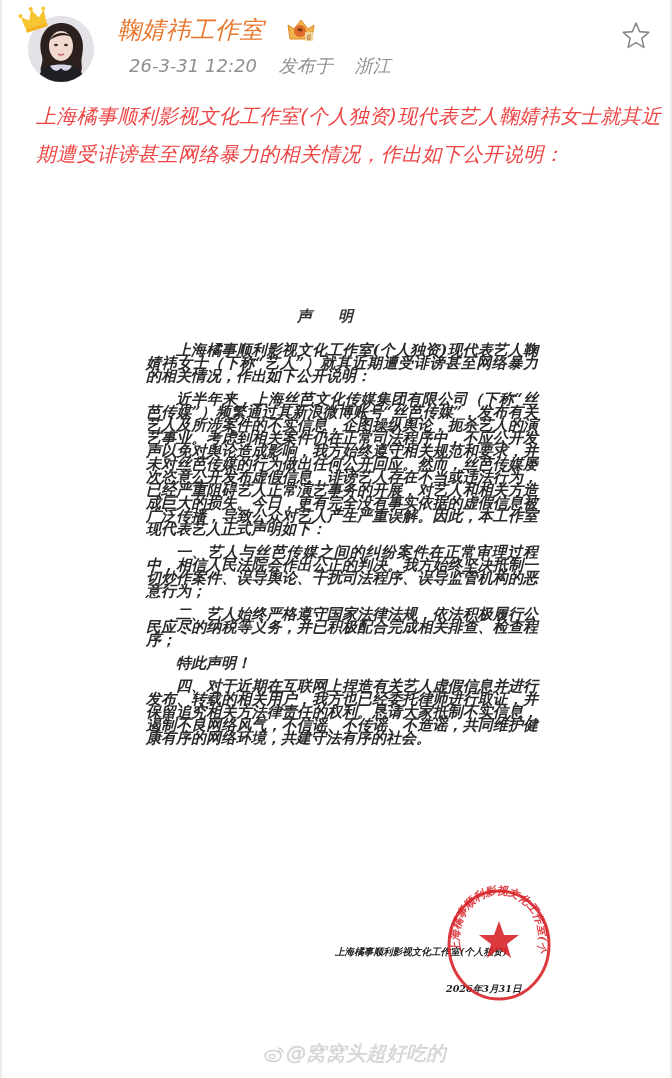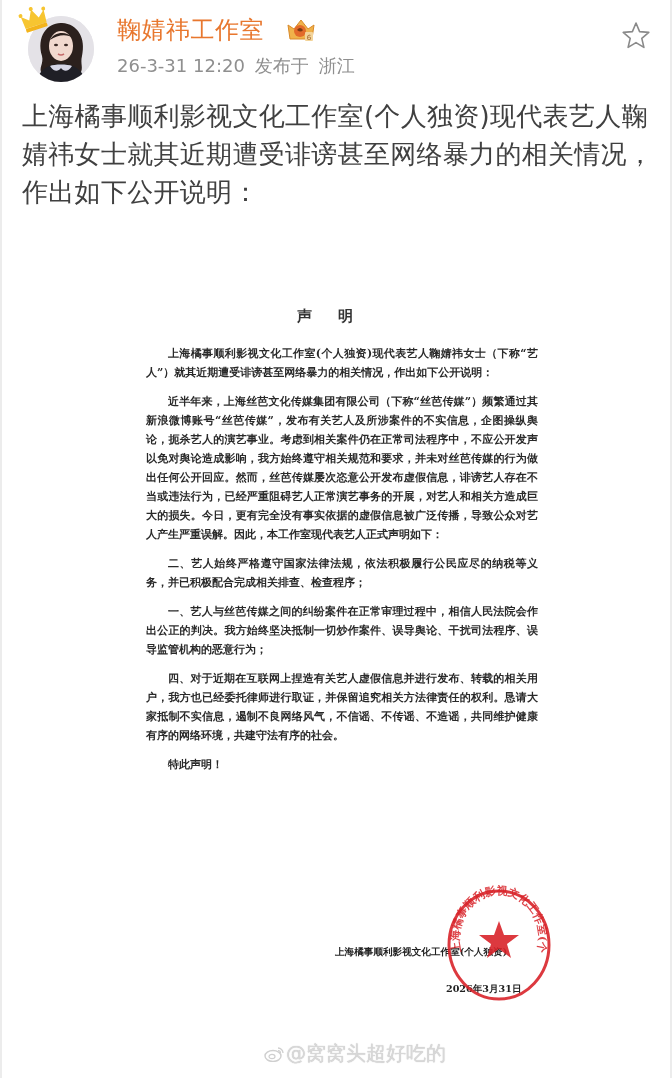--- a/index.html
+++ b/index.html
@@ -1,38 +1,38 @@
 <!DOCTYPE html>
 <html><head>
   <meta charset="utf-8">
   <style>
     * { box-sizing: border-box; margin: 0; padding: 0; }
     html, body { width: 672px; height: 1078px; overflow: hidden; background: #ffffff; }
     body { font-family: "DejaVu Sans", "Liberation Sans", sans-serif; position: relative; }
-    .frame { position: absolute; left: 0; top: 0; width: 672px; height: 1078px; border-left: 2px solid #ececec; border-right: 2px solid #ececec; background: #fff; }
+    .frame { position: absolute; left: 0; top: 0; width: 672px; height: 1078px; border-left: 2px solid #ececec; border-right: 2px solid #ececec; background: #fff; font-style: italic; }
 
     
     .header { position: absolute; left: 0; top: 0; width: 672px; height: 90px; }
     .avatar-wrap { position: absolute; left: 18px; top: 6px; width: 80px; height: 80px; }
     .avatar { position: absolute; left: 8px; top: 10px; width: 66px; height: 66px; border-radius: 50%; overflow: hidden; background: #e8e6ea; }
     .avatar svg { width: 66px; height: 66px; display: block; }
     .crown { position: absolute; left: 0; top: 0; width: 28px; height: 26px; transform: rotate(-18deg); }
     .username { position: absolute; left: 115px; top: 15px; font-size: 24px; color: #e8772e; letter-spacing: 0.5px; line-height: 30px; }
     .badge { position: absolute; left: 284px; top: 17px; width: 30px; height: 26px; }
     .meta { position: absolute; left: 115px; top: 54px; font-size: 18px; color: #8f8f8f; line-height: 24px; white-space: nowrap; }
-    .meta span { margin-right: 10px; }
+    .meta span { margin-right: 10px; margin-left: 12px; }
     .star-btn { position: absolute; left: 618px; top: 20px; width: 32px; height: 32px; cursor: pointer; }
 
     
-    .post-text { position: absolute; left: 20px; top: 97px; width: 632px; font-size: 26px; line-height: 38px; color: #404040; letter-spacing: 0.3px; }
+    .post-text { position: absolute; left: 34px; top: 97px; width: 632px; font-size: 20px; line-height: 38px; color: #ef4444; letter-spacing: 0.3px; }
 
     
     .doc { position: absolute; left: 4px; top: 212px; width: 664px; height: 856px; background: #fff; }
     .doc-title { position: absolute; left: 0; width: 664px; top: 95px; text-align: center; font-size: 15px; font-weight: bold; color: #333; letter-spacing: 26px; font-family: "DejaVu Serif", serif; }
-    .doc-body { position: absolute; left: 140px; top: 132px; width: 392px; font-size: 11px; line-height: 19px; color: #2a2a2a; font-family: "DejaVu Serif", serif; font-weight: bold; }
+    .doc-body { position: absolute; left: 140px; top: 132px; width: 392px; font-size: 15px; line-height: 13px; color: #2a2a2a; font-family: "DejaVu Serif", serif; font-weight: bold; }
     .doc-body p { text-indent: 2em; margin-bottom: 10px; text-align: justify; }
     .signature { position: absolute; left: 329px; top: 734px; font-size: 9.6px; color: #222; font-family: "DejaVu Serif", serif; font-weight: bold; white-space: nowrap; }
     .date { position: absolute; left: 440px; top: 771px; font-size: 9.6px; color: #222; font-family: "DejaVu Serif", serif; font-weight: bold; white-space: nowrap; }
     .seal { position: absolute; left: 438px; top: 673px; width: 110px; height: 118px; }
     .watermark { position: absolute; left: 258px; top: 828px; font-size: 20px; color: #d8d8d8; white-space: nowrap; text-shadow: 0 0 1px #bbb; }
     .watermark .weibo-logo { display: inline-block; width: 20px; height: 16px; vertical-align: -2px; margin-right: 2px; }
   </style>
 </head>
 <body>
 
@@ -81,24 +81,24 @@
     </svg>
   </div>
 
   <div class="post-text">上海橘事顺利影视文化工作室(个人独资)现代表艺人鞠婧祎女士就其近期遭受诽谤甚至网络暴力的相关情况，作出如下公开说明：</div>
 
   <div class="doc">
     <div class="doc-title">声明</div>
     <div class="doc-body">
       <p>上海橘事顺利影视文化工作室(个人独资)现代表艺人鞠婧祎女士（下称“艺人”）就其近期遭受诽谤甚至网络暴力的相关情况，作出如下公开说明：</p>
       <p>近半年来，上海丝芭文化传媒集团有限公司（下称“丝芭传媒”）频繁通过其新浪微博账号“丝芭传媒”，发布有关艺人及所涉案件的不实信息，企图操纵舆论，扼杀艺人的演艺事业。考虑到相关案件仍在正常司法程序中，不应公开发声以免对舆论造成影响，我方始终遵守相关规范和要求，并未对丝芭传媒的行为做出任何公开回应。然而，丝芭传媒屡次恣意公开发布虚假信息，诽谤艺人存在不当或违法行为，已经严重阻碍艺人正常演艺事务的开展，对艺人和相关方造成巨大的损失。今日，更有完全没有事实依据的虚假信息被广泛传播，导致公众对艺人产生严重误解。因此，本工作室现代表艺人正式声明如下：</p>
+      <p>一、艺人与丝芭传媒之间的纠纷案件在正常审理过程中，相信人民法院会作出公正的判决。我方始终坚决抵制一切炒作案件、误导舆论、干扰司法程序、误导监管机构的恶意行为；</p>
       <p>二、艺人始终严格遵守国家法律法规，依法积极履行公民应尽的纳税等义务，并已积极配合完成相关排查、检查程序；</p>
-      <p>一、艺人与丝芭传媒之间的纠纷案件在正常审理过程中，相信人民法院会作出公正的判决。我方始终坚决抵制一切炒作案件、误导舆论、干扰司法程序、误导监管机构的恶意行为；</p>
+      <p>特此声明！</p>
       <p>四、对于近期在互联网上捏造有关艺人虚假信息并进行发布、转载的相关用户，我方也已经委托律师进行取证，并保留追究相关方法律责任的权利。恳请大家抵制不实信息，遏制不良网络风气，不信谣、不传谣、不造谣，共同维护健康有序的网络环境，共建守法有序的社会。</p>
-      <p>特此声明！</p>
     </div>
 
     <div class="signature">上海橘事顺利影视文化工作室(个人独资)</div>
     <div class="date">2026年3月31日</div>
 
     <svg class="seal" viewBox="0 0 110 118">
       <defs>
         <path id="sealArc" d="M18 70 A40 44 0 1 1 92 70"></path>
       </defs>
       <ellipse cx="55" cy="60" rx="50" ry="54" fill="none" stroke="#d8242a" stroke-width="3" opacity="0.9"></ellipse>

